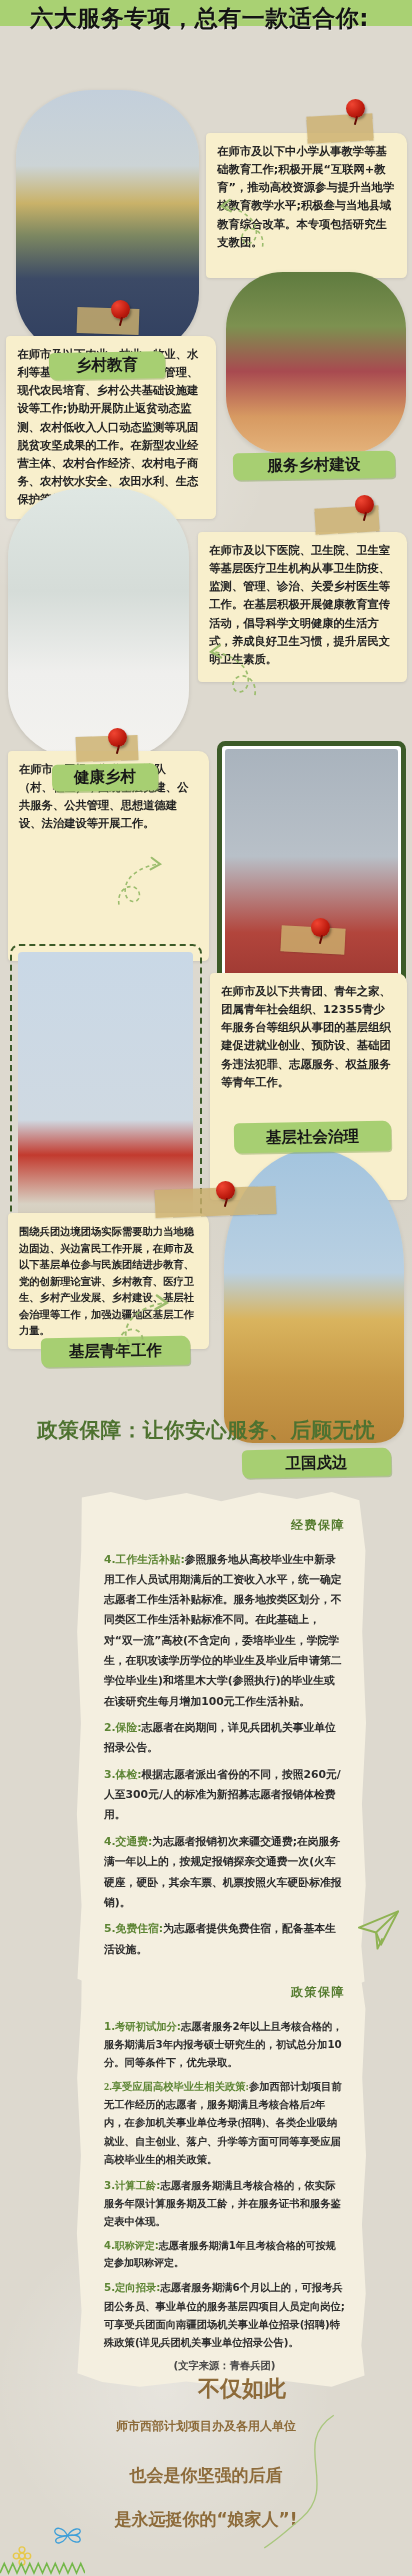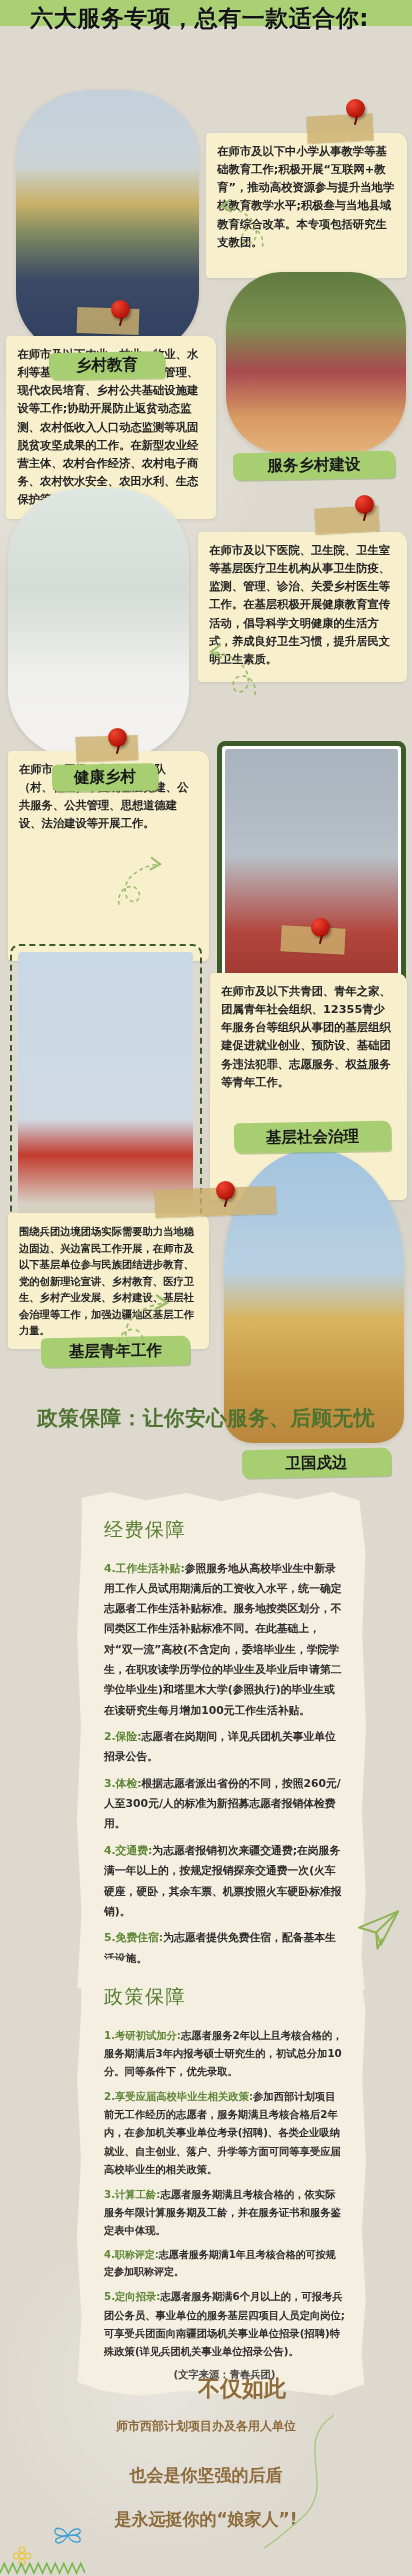--- a/index.html
+++ b/index.html
@@ -22,26 +22,26 @@
   .pin::before{content:"";position:absolute;left:1.5px;top:0;width:19px;height:19px;border-radius:50%;background:radial-gradient(circle at 32% 28%, #f04532, #c01d10 55%, #8f0d04 95%);box-shadow:1.5px 2.1px 2.6px rgba(0,0,0,.35);}
   .pin::after{content:"";position:absolute;left:10.8px;top:17px;width:2.1px;height:8.8px;background:linear-gradient(#7e0c04,#550701);transform:rotate(15deg);}
   .frame{position:absolute;border:5.2px solid #3c5b28;border-radius:8.2px;background:#fff;padding:3.1px;z-index:2;}
   .frame .inner{width:100%;height:100%;border-radius:3.1px;}
   .dframe{position:absolute;border:2.1px dashed #3c5b28;border-radius:9.3px;padding:6.2px;z-index:2;}
   .dframe .inner{width:100%;height:100%;border-radius:4.1px;}
   .doodle{position:absolute;z-index:3;}
   
   .wcard{position:absolute;background:#f4efe0;z-index:2;padding:27px 21.6px 15.5px 28px;
     clip-path:polygon(2% 1.5%,12% .4%,24% 2%,38% .6%,50% 2.2%,63% .5%,76% 1.8%,88% .4%,97.5% 2%,99.6% 12%,98.5% 28%,99.8% 46%,98.4% 62%,99.7% 78%,98.2% 90%,99.3% 97%,88% 99.6%,72% 98.3%,55% 99.7%,38% 98.4%,22% 99.6%,9% 98.5%,.5% 96.5%,1.9% 82%,.3% 64%,1.7% 46%,.4% 28%,1.8% 12%);}
-  .wtitle{text-align:left;font-size:19px;font-weight:400;color:#557c2f;margin:0 0 15.5px 0;letter-spacing:1.5px;}
+  .wtitle{text-align:right;font-size:12px;font-weight:700;color:#557c2f;margin:0 0 15.5px 0;letter-spacing:1.5px;}
   .witem{font-size:10.8px;line-height:1.88;font-weight:700;color:#2d2d2d;margin-bottom:6.2px;}
   .wlabel{color:#5d8534;font-weight:900;}
   .wsource{text-align:center;font-size:10.3px;color:#474747;margin-top:7.2px;font-weight:600;}
   .bigline{position:absolute;width:412px;text-align:center;font-weight:900;color:#8d6b3a;z-index:2;}
-  .heading-green{position:absolute;width:412px;text-align:center;font-size:20.6px;font-weight:900;color:#4e7230;letter-spacing:0.5px;z-index:2;}
+  .heading-green{position:absolute;width:412px;text-align:center;font-size:20.6px;font-weight:900;color:#4e7230;letter-spacing:0.5px;z-index:2;margin-top:12px;}
 </style>
 </head>
 <body>
 
 <div id="page">
 
   <div class="strip" style="background:#a9d173;"></div>
   <div class="title">六大服务专项，总有一款适合你:</div>
 
   <div class="photo" style="left:15.5px;top:90px;width:183px;height:270px;border-radius:77px/67px;background:linear-gradient(180deg,#c3cfdb 0%,#ccd4d6 28%,#c9b269 42%,#7c8761 54%,#3c4a66 70%,#2f3e5f 100%);"></div>
@@ -113,21 +113,21 @@
   </div>
 
   <svg class="doodle" style="left:354px;top:1904px;width:49px;height:52px;" viewBox="0 0 100 100">
       <path d="M10,45 L90,12 L55,80 L45,55 Z" fill="none" stroke="#8fb353" stroke-width="4" stroke-linejoin="round"></path>
       <path d="M45,55 L90,12 M45,55 L48,88 L58,67" fill="none" stroke="#8fb353" stroke-width="4" stroke-linejoin="round"></path>
     </svg>
 
   <div class="wcard" style="left:76px;top:1957px;width:241px;">
     <div class="wtitle">政策保障</div>
     <div class="witem" style="line-height:1.78;font-size:10.3px;"><span class="wlabel">1.考研初试加分:</span><span>志愿者服务2年以上且考核合格的，服务期满后3年内报考硕士研究生的，初试总分加10分。同等条件下，优先录取。</span></div>
-    <div class="witem" style="line-height:1.78;font-size:10.3px;"><span class="wlabel">2.享受应届高校毕业生相关政策:</span><span>参加西部计划项目前无工作经历的志愿者，服务期满且考核合格后2年内，在参加机关事业单位考录(招聘)、各类企业吸纳就业、自主创业、落户、升学等方面可同等享受应届高校毕业生的相关政策。</span></div>
+    <div class="witem" style="line-height:1.78;font-size:10.3px;font-family:Liberation Serif, serif;"><span class="wlabel">2.享受应届高校毕业生相关政策:</span><span>参加西部计划项目前无工作经历的志愿者，服务期满且考核合格后2年内，在参加机关事业单位考录(招聘)、各类企业吸纳就业、自主创业、落户、升学等方面可同等享受应届高校毕业生的相关政策。</span></div>
     <div class="witem" style="line-height:1.78;font-size:10.3px;"><span class="wlabel">3.计算工龄:</span><span>志愿者服务期满且考核合格的，依实际服务年限计算服务期及工龄，并在服务证书和服务鉴定表中体现。</span></div>
     <div class="witem" style="line-height:1.78;font-size:10px;"><span class="wlabel">4.职称评定:</span><span>志愿者服务期满1年且考核合格的可按规定参加职称评定。</span></div>
     <div class="witem" style="line-height:1.78;font-size:10.3px;"><span class="wlabel">5.定向招录:</span><span>志愿者服务期满6个月以上的，可报考兵团公务员、事业单位的服务基层四项目人员定向岗位;可享受兵团面向南疆团场机关事业单位招录(招聘)特殊政策(详见兵团机关事业单位招录公告)。</span></div>
     <div class="wsource">(文字来源：青春兵团)</div>
   </div>
 
   <div class="bigline" style="top:2374px;font-size:22px;margin-left:36px;">不仅如此</div>
   <div class="bigline" style="top:2418px;font-size:12px;font-family:Liberation Mono, monospace;">师市西部计划项目办及各用人单位</div>
   <div class="bigline" style="top:2464px;font-size:17px;">也会是你坚强的后盾</div>
   <div class="bigline" style="top:2508px;font-size:17px;">是永远挺你的“娘家人”!</div>

